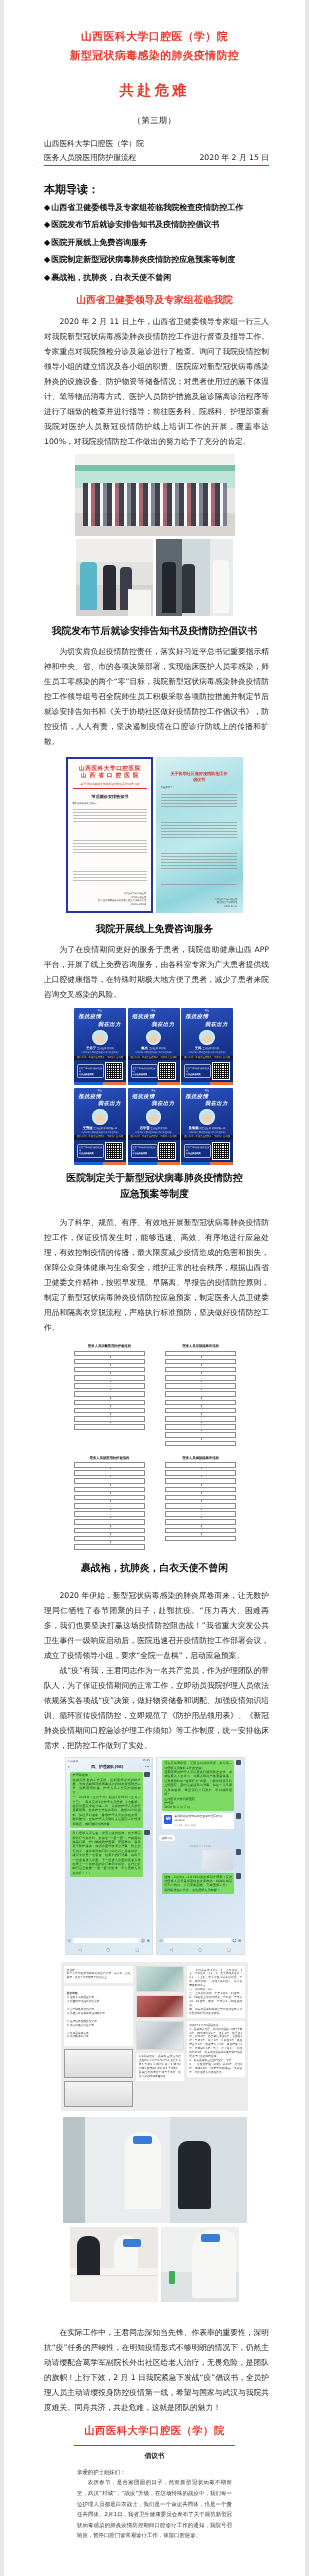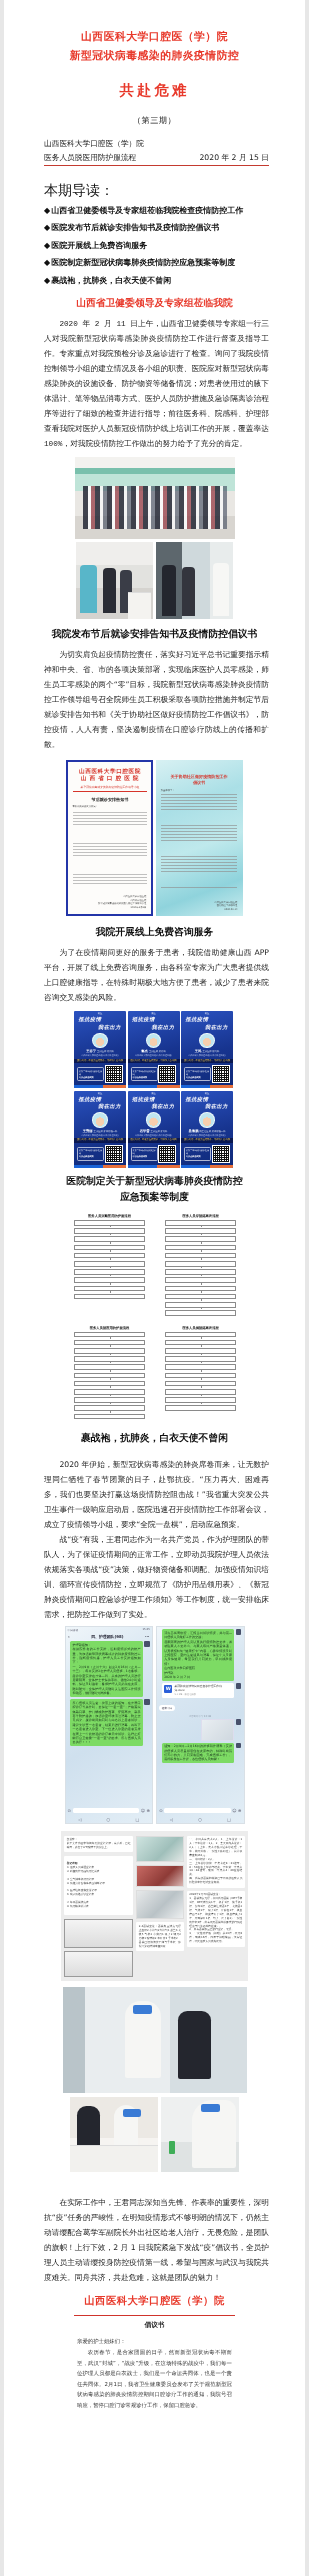--- a/index.html
+++ b/index.html
@@ -8,21 +8,21 @@
   
   .mt1{margin-top:29px;font-size:10.8px;font-weight:bold;color:#e8392b;text-align:center;letter-spacing:0.5px;line-height:15.5px;}
   .mt2{font-size:10.8px;font-weight:bold;color:#e8392b;text-align:center;letter-spacing:0.5px;line-height:15.5px;margin-top:3.1px;}
   .mt3{font-size:14.4px;font-weight:bold;color:#e8392b;text-align:center;letter-spacing:3.1px;margin-top:17.5px;}
   .issue{font-size:8.2px;color:#222;text-align:center;margin-top:15.5px;letter-spacing:0.5px;}
   .orgwrap{width:225px;margin:13.4px 0 0 40px;font-size:7.7px;color:#222;}
   .orgrow{display:flex;justify-content:space-between;align-items:flex-end;border-bottom:1px solid #c43a2f;padding-bottom:2.6px;margin-top:3.1px;}
   
   .para{width:225px;margin:0 0 0 40px;font-size:7.7px;line-height:15px;text-align:justify;color:#242424;}
   .indent{text-indent:2em;}
-  .guide-h{margin:15.5px 0 2.1px 40px;font-size:14px;font-weight:normal;color:#111;}
+  .guide-h{margin:15.5px 0 2.1px 40px;font-size:11px;font-weight:bold;color:#111;}
   .gitem{margin-left:40px;font-size:8px;font-weight:600;line-height:17.5px;color:#111;display:flex;}
   .gitem .dia{margin-right:1px;}
   .sec-red{font-size:9.8px;font-weight:bold;color:#e8392b;text-align:center;line-height:16px;}
   .sec-blk{font-size:9.8px;font-weight:bold;color:#101010;text-align:center;line-height:16px;}
   
   .ph{position:relative;overflow:hidden;background:#e8ecee;}
   .ph .crowd{position:absolute;left:5%;right:5%;top:36%;height:52%;filter:blur(0.5px);background:repeating-linear-gradient(90deg,rgba(35,38,52,.85) 0 5.2px,rgba(250,250,250,.92) 5.2px 8.2px,rgba(150,60,70,.75) 8.2px 12px,rgba(35,38,52,.85) 12px 17px,rgba(245,245,245,.9) 17px 20px,rgba(60,70,90,.6) 20px 24px);}
   .prow{display:flex;justify-content:center;gap:3.6px;}
   
   .docs{display:flex;justify-content:center;gap:2.1px;margin:8.2px 0 7.2px 0;}
@@ -126,21 +126,21 @@
   <div class="gitem">
       <span class="dia">◆</span>
       <span>医院制定新型冠状病毒肺炎疫情防控应急预案等制度</span>
     </div>
   <div class="gitem">
       <span class="dia">◆</span>
       <span>裹战袍，抗肺炎，白衣天使不曾闲</span>
     </div>
 
   <div class="sec-red" style="margin-top:6.2px;">山西省卫健委领导及专家组莅临我院</div>
-  <p class="para indent" style="margin-top:5.2px;font-family:Liberation Mono, monospace;">2020 年 2 月 11 日上午，山西省卫健委领导专家组一行三人对我院新型冠状病毒感染肺炎疫情防控工作进行督查及指导工作。专家重点对我院预检分诊及急诊进行了检查。询问了我院疫情控制领导小组的建立情况及各小组的职责、医院应对新型冠状病毒感染肺炎的设施设备、防护物资等储备情况；对患者使用过的腋下体温计、笔等物品消毒方式、医护人员防护措施及急诊隔离诊治程序等进行了细致的检查并进行指导；前往医务科、院感科、护理部查看我院对医护人员新冠疫情防护线上培训工作的开展，覆盖率达 100%，对我院疫情防控工作做出的努力给予了充分的肯定。</p>
+  <p class="para indent" style="margin-top:5.2px;">2020 年 2 月 11 日上午，山西省卫健委领导专家组一行三人对我院新型冠状病毒感染肺炎疫情防控工作进行督查及指导工作。专家重点对我院预检分诊及急诊进行了检查。询问了我院疫情控制领导小组的建立情况及各小组的职责、医院应对新型冠状病毒感染肺炎的设施设备、防护物资等储备情况；对患者使用过的腋下体温计、笔等物品消毒方式、医护人员防护措施及急诊隔离诊治程序等进行了细致的检查并进行指导；前往医务科、院感科、护理部查看我院对医护人员新冠疫情防护线上培训工作的开展，覆盖率达 100%，对我院疫情防控工作做出的努力给予了充分的肯定。</p>
 
   <div class="ph" style="width:160px;height:82px;margin:5.2px auto 3.1px;background:linear-gradient(180deg,#f3f2ef 0 14%,#79c0ac 14% 21%,#bfe4d8 21% 42%,#e9e7e3 42% 72%,#d8d5d0 72% 100%);">
     <div class="crowd"></div>
   </div>
   <div class="prow">
     <div class="ph" style="width:77px;height:77px;background:linear-gradient(180deg,#efeeec 0 30%,#e2e2df 30% 60%,#d5d3cf 60% 100%);">
       <div style="position:absolute;left:6%;top:30%;width:22%;height:62%;background:#58b6c9;border-radius:4.1px 4.1px 0 0;"></div>
       <div style="position:absolute;left:36%;top:34%;width:16%;height:58%;background:#2a2c34;border-radius:4.1px 4.1px 0 0;"></div>
       <div style="position:absolute;left:58%;top:36%;width:15%;height:56%;background:#3a3d47;border-radius:4.1px 4.1px 0 0;"></div>
       <div style="position:absolute;right:2%;bottom:0;width:30%;height:34%;background:#f4f3f0;border-top:1px solid #ddd;"></div>
@@ -269,20 +269,21 @@
       <div class="cqr">
           <div class="chint"><span>长按二维码或识别小程序码</span><br><b>可以在线咨询我</b></div>
           <div class="qr"></div>
         </div>
       <div class="cfoot"></div>
     </div>
   </div>
 
   <div class="sec-blk" style="margin-top:5.2px;">医院制定关于新型冠状病毒肺炎疫情防控</div>
   <div class="sec-blk">应急预案等制度</div>
+  <p class="para indent" style="margin-top:13.4px;">为了科学、规范、有序、有效地开展新型冠状病毒肺炎疫情防控工作，保证疫情发生时，能够迅速、高效、有序地进行应急处理，有效控制疫情的传播，最大限度减少疫情造成的危害和损失，保障公众身体健康与生命安全，维护正常的社会秩序，根据山西省卫健委文件精神，按照早发现、早隔离、早报告的疫情防控原则，制定了新型冠状病毒肺炎疫情防控应急预案，制定医务人员卫健委用品和隔离衣穿脱流程，严格执行标准预防，坚决做好疫情防控工作。</p>
 
   <div class="flows">
     <div class="flow">
       <h5>医务人员穿戴医用防护服流程</h5>
       <i class="fb"></i>
         <i class="fb"></i>
         <i class="fb"></i>
         <i class="fb"></i>
         <i class="fb"></i>
         <i class="fb"></i>

